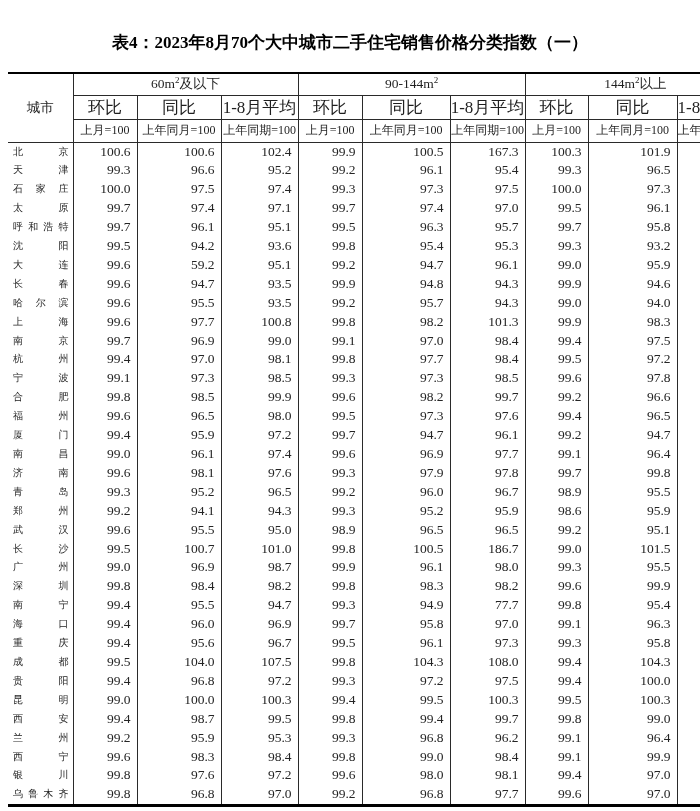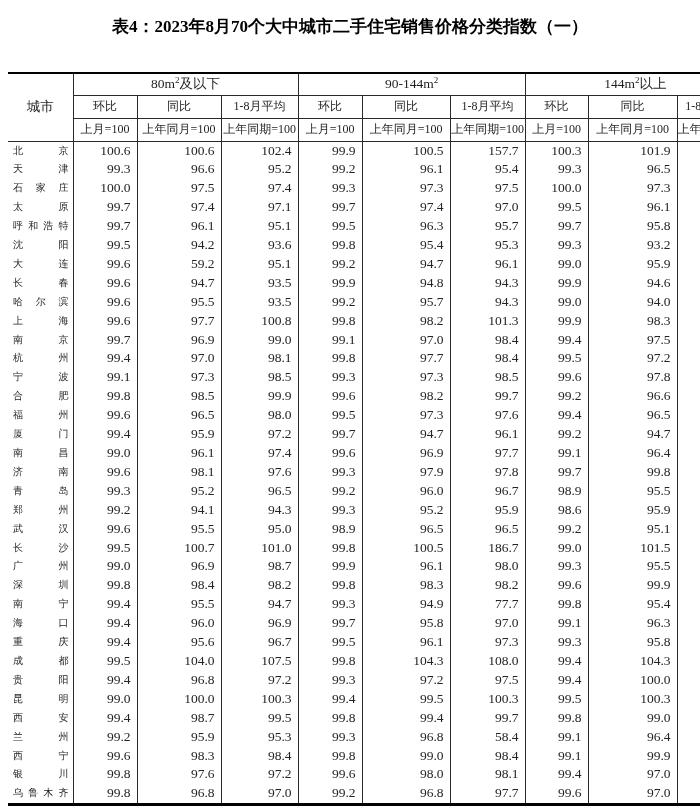--- a/index.html
+++ b/index.html
@@ -5,21 +5,21 @@
   * { margin: 0; padding: 0; box-sizing: border-box; }
   html, body { width: 700px; height: 811px; overflow: hidden; }
   body {
     background: #ffffff;
     font-family: "Liberation Serif", "DejaVu Serif", serif;
     color: #1f1f1f;
   }
   .page { position: relative; width: 700px; height: 811px; background: #fff; overflow: hidden; }
 
   .title {
-    position: absolute; top: 15px; left: 0; width: 700px;
+    position: absolute; top: 31px; left: 0; width: 700px;
     text-align: center; font-size: 17px; font-weight: bold; color: #000;
     white-space: nowrap;
   }
 
   .table-clip {
     position: absolute; top: 72px; left: 8px;
     width: 692px; height: 736px; overflow: hidden;
   }
 
   table.price-table {
@@ -30,21 +30,21 @@
   }
 
   thead th {
     font-weight: normal; text-align: center; vertical-align: middle;
     border-left: 1px solid #2a2a2a; border-bottom: 1px solid #2a2a2a;
     white-space: nowrap; overflow: hidden; color: #1f1f1f;
   }
   thead th.no-left { border-left: none; }
 
   tr.r-group th { height: 22px; font-size: 13.5px; }
-  tr.r-metric th { height: 23px; font-size: 12px; }
+  tr.r-metric th { height: 23px; font-size: 17px; }
   tr.r-base  th { height: 23px; font-size: 12px; text-align: center; }
   th.city-h { font-size: 13.5px; }
 
   sup.sq { font-size: 9px; vertical-align: super; line-height: 0; }
 
   tbody td {
     height: 18.9px; line-height: 18.9px;
     font-size: 13.5px; text-align: right; padding-right: 6px;
     border-left: 1px solid #2a2a2a;
     white-space: nowrap; overflow: hidden; color: #242424;
@@ -74,21 +74,21 @@
         <col style="width:64px">
           <col style="width:88px">
           <col style="width:75px">
         <col style="width:63px">
           <col style="width:89px">
           <col style="width:68px">
       </colgroup>
       <thead>
         <tr class="r-group">
           <th rowspan="3" class="city-h no-left">城市</th>
-          <th colspan="3"><span>80m</span><sup class="sq">2</sup><span>及以下</span></th>
+          <th colspan="3"><span>60m</span><sup class="sq">2</sup><span>及以下</span></th>
           <th colspan="3"><span>90-144m</span><sup class="sq">2</sup><span></span></th>
           <th colspan="3"><span>144m</span><sup class="sq">2</sup><span>以上</span></th>
         </tr>
         <tr class="r-metric">
           <th>环比</th>
           <th>同比</th>
           <th>1-8月平均</th>
           <th>环比</th>
           <th>同比</th>
           <th>1-8月平均</th>
@@ -109,21 +109,21 @@
         </tr>
       </thead>
       <tbody>
           <tr>
             <td class="city">北京</td>
             <td>100.6</td>
             <td>100.6</td>
             <td>102.4</td>
             <td>99.9</td>
             <td>100.5</td>
-            <td>157.7</td>
+            <td>167.3</td>
             <td>100.3</td>
             <td>101.9</td>
             <td class="tail"></td>
           </tr>
           <tr>
             <td class="city">天津</td>
             <td>99.3</td>
             <td>96.6</td>
             <td>95.2</td>
             <td>99.2</td>
@@ -481,21 +481,21 @@
             <td>99.0</td>
             <td class="tail"></td>
           </tr>
           <tr>
             <td class="city">兰州</td>
             <td>99.2</td>
             <td>95.9</td>
             <td>95.3</td>
             <td>99.3</td>
             <td>96.8</td>
-            <td>58.4</td>
+            <td>96.2</td>
             <td>99.1</td>
             <td>96.4</td>
             <td class="tail"></td>
           </tr>
           <tr>
             <td class="city">西宁</td>
             <td>99.6</td>
             <td>98.3</td>
             <td>98.4</td>
             <td>99.8</td>

